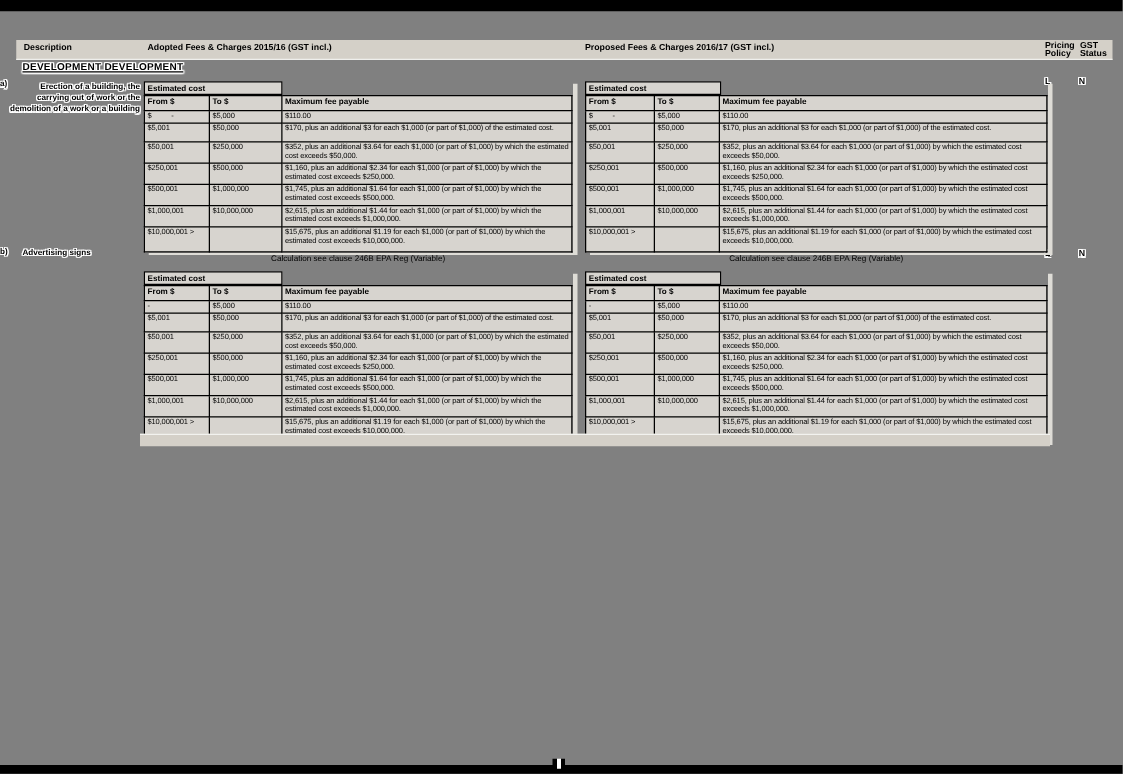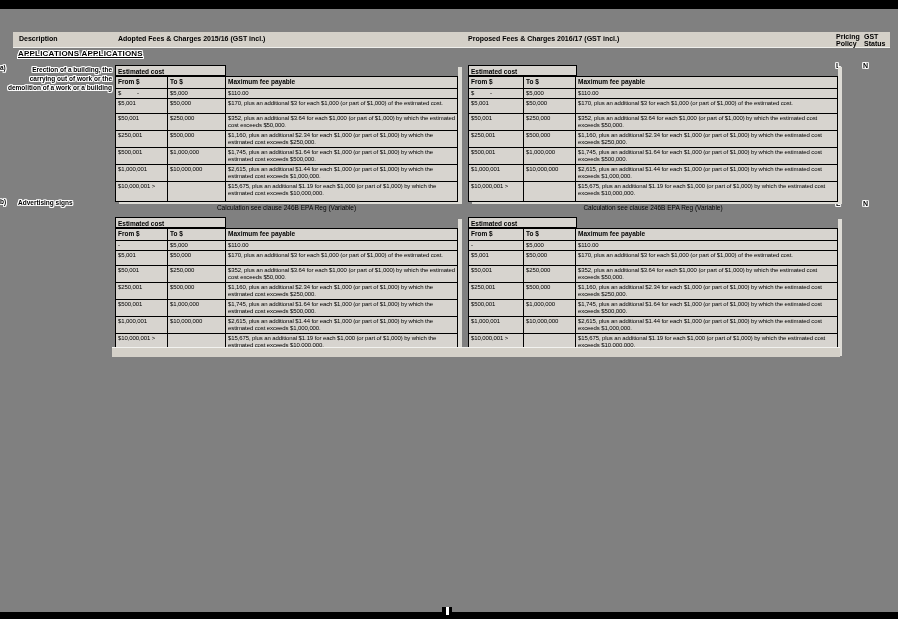--- a/index.html
+++ b/index.html
@@ -62,21 +62,21 @@
 <div class="abs band">
   <span class="h-desc">Description</span>
   <span class="h-adopted">Adopted Fees &amp; Charges 2015/16 (GST incl.)</span>
   <span class="h-proposed">Proposed Fees &amp; Charges 2016/17 (GST incl.)</span>
   <span class="h-pp1">Pricing</span>
   <span class="h-pp2">Policy</span>
   <span class="h-gst1">GST</span>
   <span class="h-gst2">Status</span>
 </div>
 
-<div class="abs section-title halo">APPLICATIONS APPLICATIONS</div>
+<div class="abs section-title halo">DEVELOPMENT DEVELOPMENT</div>
 
 <span class="abs marker marker-a halo">a)</span>
 <div class="abs desc desc1 halo">Erection of a building, the carrying out of work or the demolition of a work or a building</div>
 <span class="abs code pp-1 halo">L</span>
 <span class="abs code gst-1 halo">N</span>
 
 <span class="abs marker marker-b halo">b)</span>
 <div class="abs desc desc2 halo">Advertising signs</div>
 <span class="abs code pp-2 halo">L</span>
 <span class="abs code gst-2 halo">N</span>

